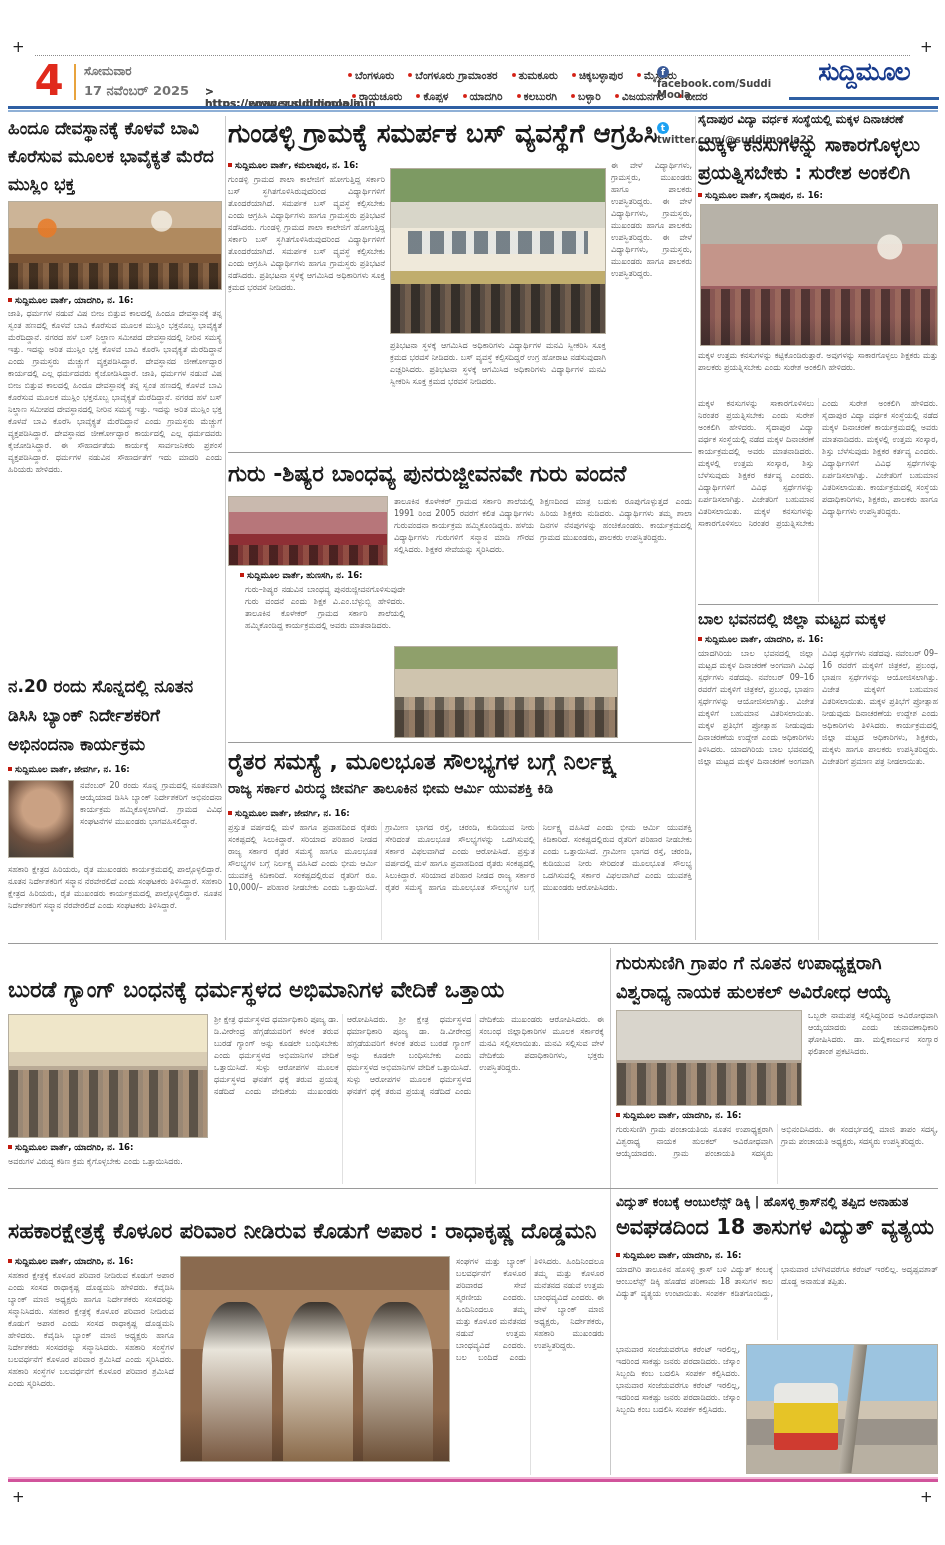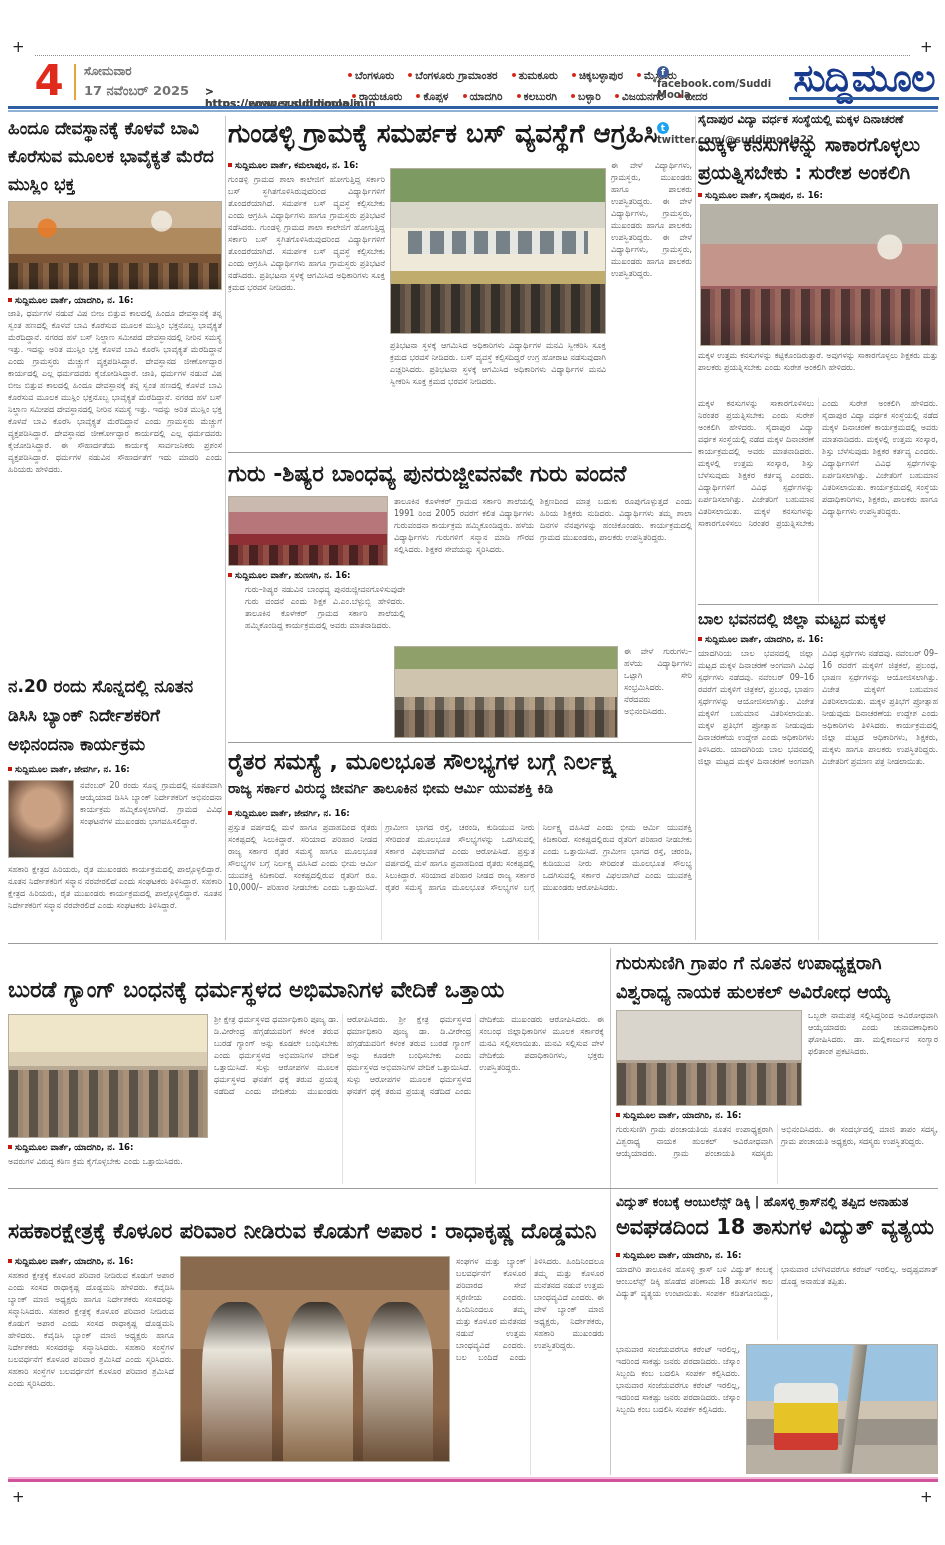--- a/index.html
+++ b/index.html
@@ -16,21 +16,21 @@
   .hdiv{position:absolute;border-top:1px solid #9a9a9a;height:0;}
   .pagenum{font-size:42px;font-weight:bold;color:#e02a1c;line-height:1;}
   .mh-small{font-size:12px;font-weight:bold;color:#737373;}
   .mh-url{font-size:10.5px;font-weight:bold;color:#444;}
   .city{display:inline-block;margin-right:9px;font-size:10.5px;font-weight:bold;color:#333;white-space:nowrap;}
   .dot{display:inline-block;width:4px;height:4px;background:#d42015;border-radius:50%;margin-right:3px;vertical-align:2px;}
   .soc{font-size:10px;font-weight:bold;color:#444;}
   .soc-icon{display:inline-block;width:12px;height:12px;border-radius:50%;color:#fff;
     font-size:9px;font-weight:bold;text-align:center;line-height:12px;margin-right:4px;vertical-align:-2px;}
   .fb{background:#3a5a98;} .tw{background:#1da1f2;}
-  .logo{font-size:38px;font-weight:bold;color:#173a8c;letter-spacing:-1px;line-height:1.1;}
+  .logo{font-size:25px;font-weight:bold;color:#173a8c;letter-spacing:-1px;line-height:1.1;}
   .logoline{position:absolute;height:3px;background:#2e5fa3;}
   .headline{font-weight:bold;color:#1b1b1b;overflow:hidden;}
   .kicker{font-weight:bold;color:#111;overflow:hidden;}
   .subhead{font-weight:bold;color:#222;overflow:hidden;}
   .byline{font-size:8.5px;font-weight:bold;color:#111;overflow:hidden;white-space:nowrap;}
   .bdot{display:inline-block;width:4px;height:4px;background:#c21a0e;margin-right:3px;vertical-align:1px;}
   .bodytext{font-size:8px;line-height:1.5;color:#555;text-align:justify;overflow:hidden;}
   .c2{column-count:2;column-gap:8px;column-rule:1px solid #e0e0e0;}
   .c3{column-count:3;column-gap:8px;column-rule:1px solid #e0e0e0;}
   .photo{position:absolute;border:1px solid #b5ae9f;box-sizing:border-box;overflow:hidden;}
@@ -123,28 +123,27 @@
   </div>
   <div class="abs bodytext" style="left:228px;top:174px;width:157px;height:276px;">ಗುಂಡಳ್ಳಿ ಗ್ರಾಮದ ಶಾಲಾ ಕಾಲೇಜಿಗೆ ಹೋಗುತ್ತಿದ್ದ ಸರ್ಕಾರಿ ಬಸ್ ಸ್ಥಗಿತಗೊಳಿಸಿರುವುದರಿಂದ ವಿದ್ಯಾರ್ಥಿಗಳಿಗೆ ತೊಂದರೆಯಾಗಿದೆ. ಸಮರ್ಪಕ ಬಸ್ ವ್ಯವಸ್ಥೆ ಕಲ್ಪಿಸಬೇಕು ಎಂದು ಆಗ್ರಹಿಸಿ ವಿದ್ಯಾರ್ಥಿಗಳು ಹಾಗೂ ಗ್ರಾಮಸ್ಥರು ಪ್ರತಿಭಟನೆ ನಡೆಸಿದರು. ಗುಂಡಳ್ಳಿ ಗ್ರಾಮದ ಶಾಲಾ ಕಾಲೇಜಿಗೆ ಹೋಗುತ್ತಿದ್ದ ಸರ್ಕಾರಿ ಬಸ್ ಸ್ಥಗಿತಗೊಳಿಸಿರುವುದರಿಂದ ವಿದ್ಯಾರ್ಥಿಗಳಿಗೆ ತೊಂದರೆಯಾಗಿದೆ. ಸಮರ್ಪಕ ಬಸ್ ವ್ಯವಸ್ಥೆ ಕಲ್ಪಿಸಬೇಕು ಎಂದು ಆಗ್ರಹಿಸಿ ವಿದ್ಯಾರ್ಥಿಗಳು ಹಾಗೂ ಗ್ರಾಮಸ್ಥರು ಪ್ರತಿಭಟನೆ ನಡೆಸಿದರು. ಪ್ರತಿಭಟನಾ ಸ್ಥಳಕ್ಕೆ ಆಗಮಿಸಿದ ಅಧಿಕಾರಿಗಳು ಸೂಕ್ತ ಕ್ರಮದ ಭರವಸೆ ನೀಡಿದರು.</div>
   <div class="abs bodytext" style="left:390px;top:340px;width:216px;height:110px;">ಪ್ರತಿಭಟನಾ ಸ್ಥಳಕ್ಕೆ ಆಗಮಿಸಿದ ಅಧಿಕಾರಿಗಳು ವಿದ್ಯಾರ್ಥಿಗಳ ಮನವಿ ಸ್ವೀಕರಿಸಿ ಸೂಕ್ತ ಕ್ರಮದ ಭರವಸೆ ನೀಡಿದರು. ಬಸ್ ವ್ಯವಸ್ಥೆ ಕಲ್ಪಿಸದಿದ್ದರೆ ಉಗ್ರ ಹೋರಾಟ ನಡೆಸುವುದಾಗಿ ಎಚ್ಚರಿಸಿದರು. ಪ್ರತಿಭಟನಾ ಸ್ಥಳಕ್ಕೆ ಆಗಮಿಸಿದ ಅಧಿಕಾರಿಗಳು ವಿದ್ಯಾರ್ಥಿಗಳ ಮನವಿ ಸ್ವೀಕರಿಸಿ ಸೂಕ್ತ ಕ್ರಮದ ಭರವಸೆ ನೀಡಿದರು.</div>
   <div class="abs bodytext" style="left:611px;top:160px;width:81px;height:290px;">ಈ ವೇಳೆ ವಿದ್ಯಾರ್ಥಿಗಳು, ಗ್ರಾಮಸ್ಥರು, ಮುಖಂಡರು ಹಾಗೂ ಪಾಲಕರು ಉಪಸ್ಥಿತರಿದ್ದರು. ಈ ವೇಳೆ ವಿದ್ಯಾರ್ಥಿಗಳು, ಗ್ರಾಮಸ್ಥರು, ಮುಖಂಡರು ಹಾಗೂ ಪಾಲಕರು ಉಪಸ್ಥಿತರಿದ್ದರು. ಈ ವೇಳೆ ವಿದ್ಯಾರ್ಥಿಗಳು, ಗ್ರಾಮಸ್ಥರು, ಮುಖಂಡರು ಹಾಗೂ ಪಾಲಕರು ಉಪಸ್ಥಿತರಿದ್ದರು.</div>
 
   <div class="hdiv" style="left:228px;top:452px;width:464px;"></div>
   <div class="abs headline" style="left:228px;top:457px;width:464px;height:34px;font-size:22px;line-height:33px;">ಗುರು -ಶಿಷ್ಯರ ಬಾಂಧವ್ಯ ಪುನರುಜ್ಜೀವನವೇ ಗುರು ವಂದನೆ</div>
   <div class="photo ph-stage" style="left:228px;top:496px;width:160px;height:70px;">
       <div class="heads"></div>
     </div>
-  <div class="abs byline" style="left:228px;top:570px;width:160px;"><span class="bdot"></span><span>ಸುದ್ದಿಮೂಲ ವಾರ್ತೆ, ಹುಣಸಗಿ, ನ. 16:</span></div>
+  <div class="abs byline" style="left:240px;top:570px;width:160px;"><span class="bdot"></span><span>ಸುದ್ದಿಮೂಲ ವಾರ್ತೆ, ಹುಣಸಗಿ, ನ. 16:</span></div>
   <div class="abs bodytext" style="left:245px;top:584px;width:160px;height:154px;">ಗುರು–ಶಿಷ್ಯರ ನಡುವಿನ ಬಾಂಧವ್ಯ ಪುನರುಜ್ಜೀವನಗೊಳಿಸುವುದೇ ಗುರು ವಂದನೆ ಎಂದು ಶಿಕ್ಷಕ ವಿ.ಎಂ.ಬೆಳ್ಳುಬ್ಬಿ ಹೇಳಿದರು. ತಾಲೂಕಿನ ಕೊಳೇಕರ್ ಗ್ರಾಮದ ಸರ್ಕಾರಿ ಶಾಲೆಯಲ್ಲಿ ಹಮ್ಮಿಕೊಂಡಿದ್ದ ಕಾರ್ಯಕ್ರಮದಲ್ಲಿ ಅವರು ಮಾತನಾಡಿದರು.</div>
   <div class="abs bodytext" style="left:394px;top:496px;width:140px;height:146px;">ತಾಲೂಕಿನ ಕೊಳೇಕರ್ ಗ್ರಾಮದ ಸರ್ಕಾರಿ ಶಾಲೆಯಲ್ಲಿ 1991 ರಿಂದ 2005 ರವರೆಗೆ ಕಲಿತ ವಿದ್ಯಾರ್ಥಿಗಳು ಗುರುವಂದನಾ ಕಾರ್ಯಕ್ರಮ ಹಮ್ಮಿಕೊಂಡಿದ್ದರು. ಹಳೆಯ ವಿದ್ಯಾರ್ಥಿಗಳು ಗುರುಗಳಿಗೆ ಸನ್ಮಾನ ಮಾಡಿ ಗೌರವ ಸಲ್ಲಿಸಿದರು. ಶಿಕ್ಷಕರ ಸೇವೆಯನ್ನು ಸ್ಮರಿಸಿದರು.</div>
   <div class="abs bodytext" style="left:540px;top:496px;width:152px;height:146px;">ಶಿಕ್ಷಣದಿಂದ ಮಾತ್ರ ಬದುಕು ರೂಪುಗೊಳ್ಳುತ್ತದೆ ಎಂದು ಹಿರಿಯ ಶಿಕ್ಷಕರು ನುಡಿದರು. ವಿದ್ಯಾರ್ಥಿಗಳು ತಮ್ಮ ಶಾಲಾ ದಿನಗಳ ನೆನಪುಗಳನ್ನು ಹಂಚಿಕೊಂಡರು. ಕಾರ್ಯಕ್ರಮದಲ್ಲಿ ಗ್ರಾಮದ ಮುಖಂಡರು, ಪಾಲಕರು ಉಪಸ್ಥಿತರಿದ್ದರು.</div>
   <div class="photo ph-group" style="left:394px;top:646px;width:224px;height:92px;">
       <div class="heads" style="height:45%;"></div>
     </div>
-  <div class="abs bodytext" style="left:624px;top:646px;width:68px;height:92px;">ಈ ವೇಳೆ ಗುರುಗಳು–ಹಳೆಯ ವಿದ್ಯಾರ್ಥಿಗಳು ಒಟ್ಟಾಗಿ ಸೇರಿ ಸಂಭ್ರಮಿಸಿದರು. ನೆರೆದವರು ಅಭಿನಂದಿಸಿದರು.</div>
 
   <div class="hdiv" style="left:228px;top:742px;width:464px;"></div>
   <div class="abs headline" style="left:228px;top:746px;width:464px;height:32px;font-size:22px;line-height:31px;">ರೈತರ ಸಮಸ್ಯೆ , ಮೂಲಭೂತ ಸೌಲಭ್ಯಗಳ ಬಗ್ಗೆ ನಿರ್ಲಕ್ಷ್ಯ</div>
   <div class="abs subhead" style="left:228px;top:780px;width:464px;height:20px;font-size:14px;">ರಾಜ್ಯ ಸರ್ಕಾರ ವಿರುದ್ಧ ಜೀವರ್ಗಿ ತಾಲೂಕಿನ ಭೀಮ ಆರ್ಮಿ ಯುವಶಕ್ತಿ ಕಿಡಿ</div>
   <div class="abs byline" style="left:228px;top:808px;width:160px;"><span class="bdot"></span><span>ಸುದ್ದಿಮೂಲ ವಾರ್ತೆ, ಜೇವರ್ಗಿ, ನ. 16:</span></div>
   <div class="abs bodytext c3" style="left:228px;top:822px;width:464px;height:118px;">ಪ್ರಸ್ತುತ ವರ್ಷದಲ್ಲಿ ಮಳೆ ಹಾಗೂ ಪ್ರವಾಹದಿಂದ ರೈತರು ಸಂಕಷ್ಟದಲ್ಲಿ ಸಿಲುಕಿದ್ದಾರೆ. ಸರಿಯಾದ ಪರಿಹಾರ ನೀಡದ ರಾಜ್ಯ ಸರ್ಕಾರ ರೈತರ ಸಮಸ್ಯೆ ಹಾಗೂ ಮೂಲಭೂತ ಸೌಲಭ್ಯಗಳ ಬಗ್ಗೆ ನಿರ್ಲಕ್ಷ್ಯ ವಹಿಸಿದೆ ಎಂದು ಭೀಮ ಆರ್ಮಿ ಯುವಶಕ್ತಿ ಕಿಡಿಕಾರಿದೆ. ಸಂಕಷ್ಟದಲ್ಲಿರುವ ರೈತರಿಗೆ ರೂ. 10,000/– ಪರಿಹಾರ ನೀಡಬೇಕು ಎಂದು ಒತ್ತಾಯಿಸಿದೆ. ಗ್ರಾಮೀಣ ಭಾಗದ ರಸ್ತೆ, ಚರಂಡಿ, ಕುಡಿಯುವ ನೀರು ಸೇರಿದಂತೆ ಮೂಲಭೂತ ಸೌಲಭ್ಯಗಳನ್ನು ಒದಗಿಸುವಲ್ಲಿ ಸರ್ಕಾರ ವಿಫಲವಾಗಿದೆ ಎಂದು ಆರೋಪಿಸಿದೆ. ಪ್ರಸ್ತುತ ವರ್ಷದಲ್ಲಿ ಮಳೆ ಹಾಗೂ ಪ್ರವಾಹದಿಂದ ರೈತರು ಸಂಕಷ್ಟದಲ್ಲಿ ಸಿಲುಕಿದ್ದಾರೆ. ಸರಿಯಾದ ಪರಿಹಾರ ನೀಡದ ರಾಜ್ಯ ಸರ್ಕಾರ ರೈತರ ಸಮಸ್ಯೆ ಹಾಗೂ ಮೂಲಭೂತ ಸೌಲಭ್ಯಗಳ ಬಗ್ಗೆ ನಿರ್ಲಕ್ಷ್ಯ ವಹಿಸಿದೆ ಎಂದು ಭೀಮ ಆರ್ಮಿ ಯುವಶಕ್ತಿ ಕಿಡಿಕಾರಿದೆ. ಸಂಕಷ್ಟದಲ್ಲಿರುವ ರೈತರಿಗೆ ಪರಿಹಾರ ನೀಡಬೇಕು ಎಂದು ಒತ್ತಾಯಿಸಿದೆ. ಗ್ರಾಮೀಣ ಭಾಗದ ರಸ್ತೆ, ಚರಂಡಿ, ಕುಡಿಯುವ ನೀರು ಸೇರಿದಂತೆ ಮೂಲಭೂತ ಸೌಲಭ್ಯ ಒದಗಿಸುವಲ್ಲಿ ಸರ್ಕಾರ ವಿಫಲವಾಗಿದೆ ಎಂದು ಯುವಶಕ್ತಿ ಮುಖಂಡರು ಆರೋಪಿಸಿದರು.</div>
 
   <div class="abs kicker" style="left:698px;top:112px;width:240px;height:16px;font-size:11.5px;">ಸೈದಾಪುರ ವಿದ್ಯಾ ವರ್ಧಕ ಸಂಸ್ಥೆಯಲ್ಲಿ ಮಕ್ಕಳ ದಿನಾಚರಣೆ ಕಾರ್ಯಕ್ರಮ</div>
   <div class="abs headline" style="left:698px;top:130px;width:240px;height:58px;font-size:19px;line-height:28px;">ಮಕ್ಕಳ ಕನಸುಗಳನ್ನು ಸಾಕಾರಗೊಳ್ಳಲು ಪ್ರಯತ್ನಿಸಬೇಕು : ಸುರೇಶ ಅಂಕಲಿಗಿ</div>
   <div class="abs byline" style="left:698px;top:190px;width:240px;"><span class="bdot"></span><span>ಸುದ್ದಿಮೂಲ ವಾರ್ತೆ, ಸೈದಾಪುರ, ನ. 16:</span></div>

